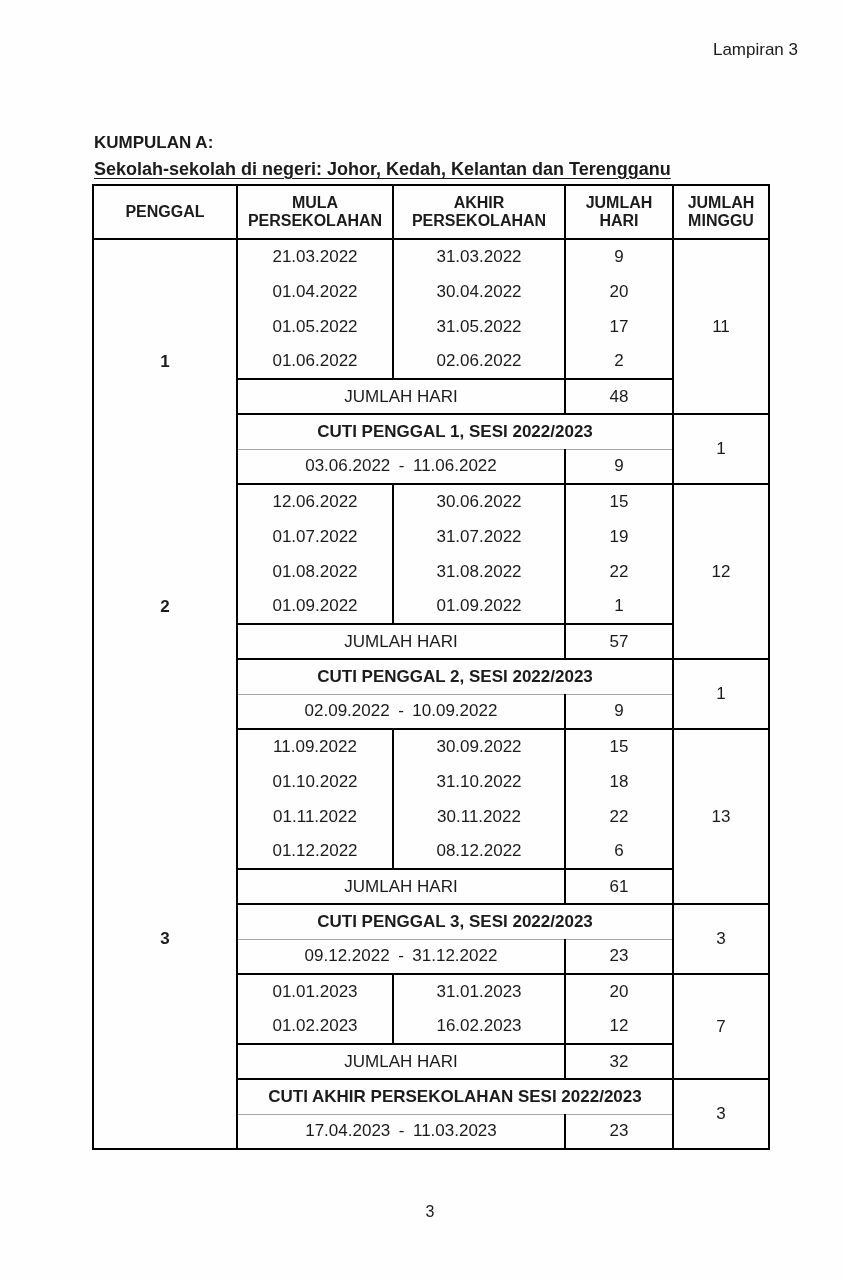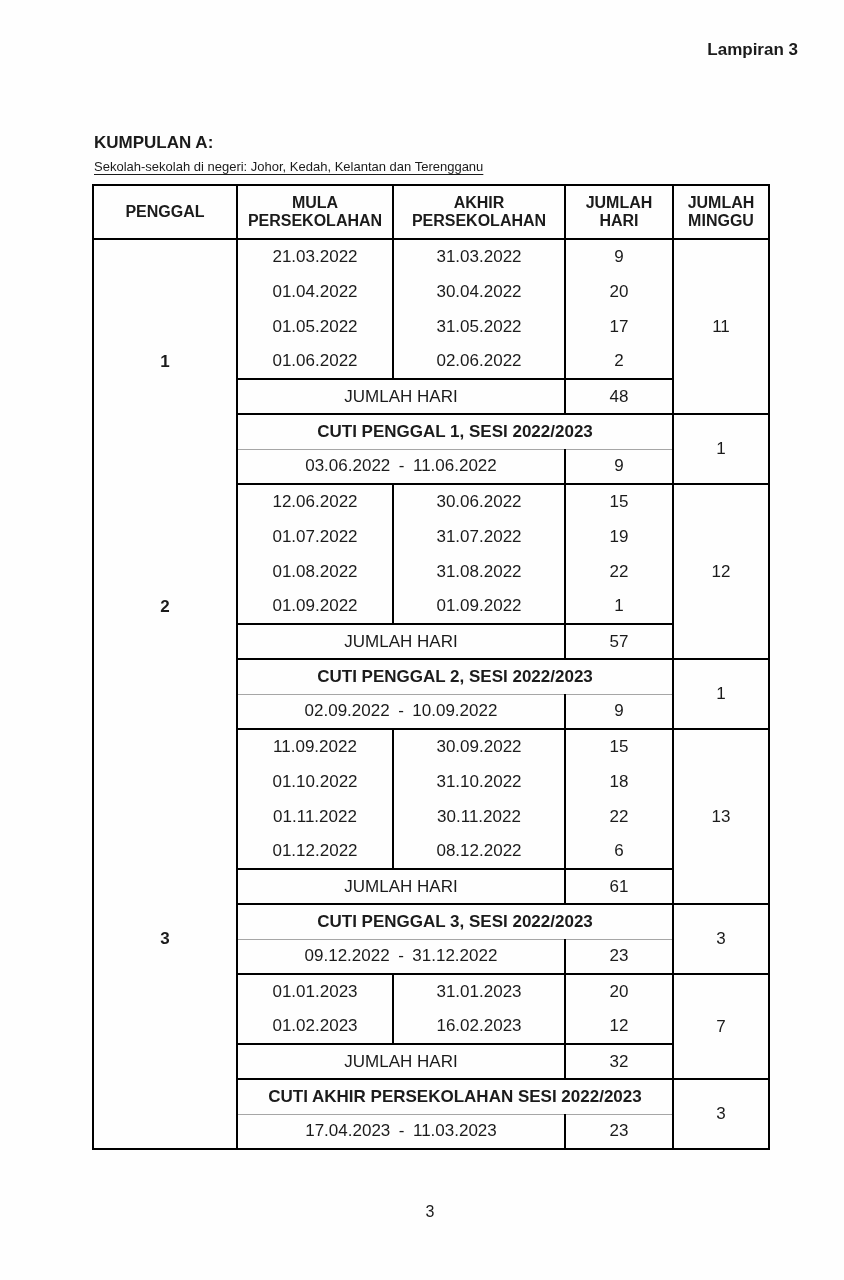--- a/index.html
+++ b/index.html
@@ -4,25 +4,25 @@
 <style>
   html,body { margin:0; padding:0; }
   body {
     width:844px; height:1280px; position:relative;
     background:#fdfdfd; color:#1b1b1b;
     font-family:"Liberation Sans", sans-serif;
     -webkit-font-smoothing:antialiased;
   }
   .page { position:absolute; inset:0; background:#fefefe; }
 
-  .lampiran { position:absolute; top:40px; right:46px; font-weight:700; font-size:17px; }
+  .lampiran { position:absolute; top:40px; right:46px; font-weight:400; font-size:17px; }
   .doc-title { position:absolute; top:88px; left:92px; width:676px; text-align:center;
                font-weight:700; font-size:17px; letter-spacing:.2px; }
   .kumpulan  { position:absolute; top:133px; left:94px; font-weight:700; font-size:17px; }
-  .negeri    { position:absolute; top:159px; left:94px; font-weight:400; font-size:13px;
+  .negeri    { position:absolute; top:159px; left:94px; font-weight:700; font-size:18px;
                text-decoration:underline; text-underline-offset:3px; }
 
   .tblwrap { position:absolute; top:184px; left:92px; }
   table.cal { border-collapse:collapse; table-layout:fixed; width:676px; border:2.5px solid #000; }
   table.cal tr { height:35px; }
   table.cal tr.hdr { height:54px; }
   table.cal th {
     font-size:16px; font-weight:700; line-height:1.15; text-align:center; vertical-align:middle;
     border:2px solid #000; padding:2px 2px;
   }

